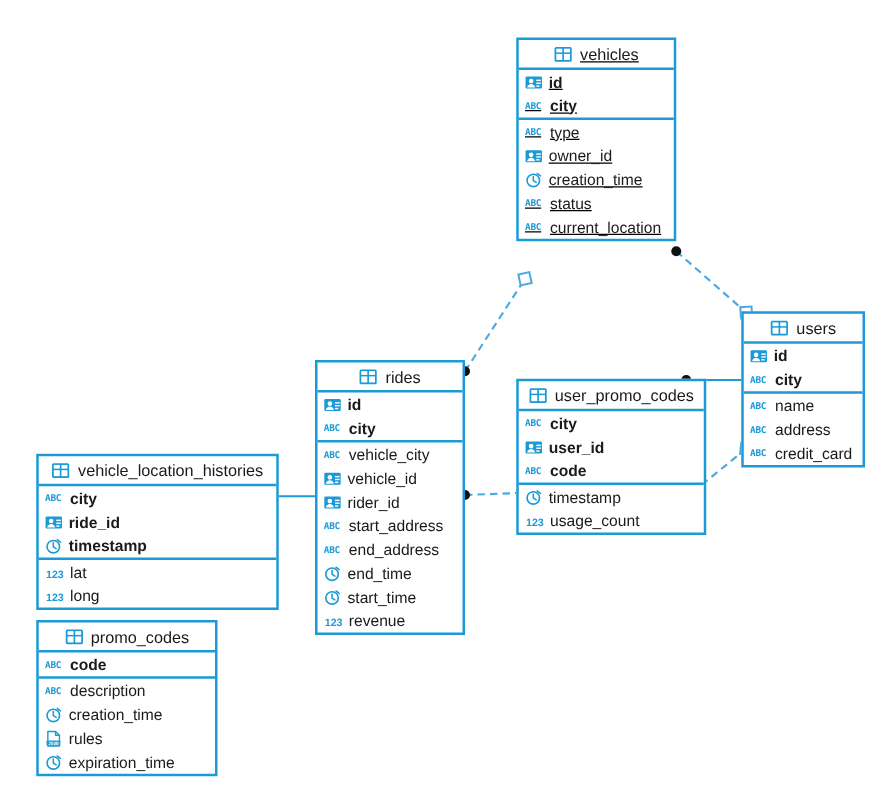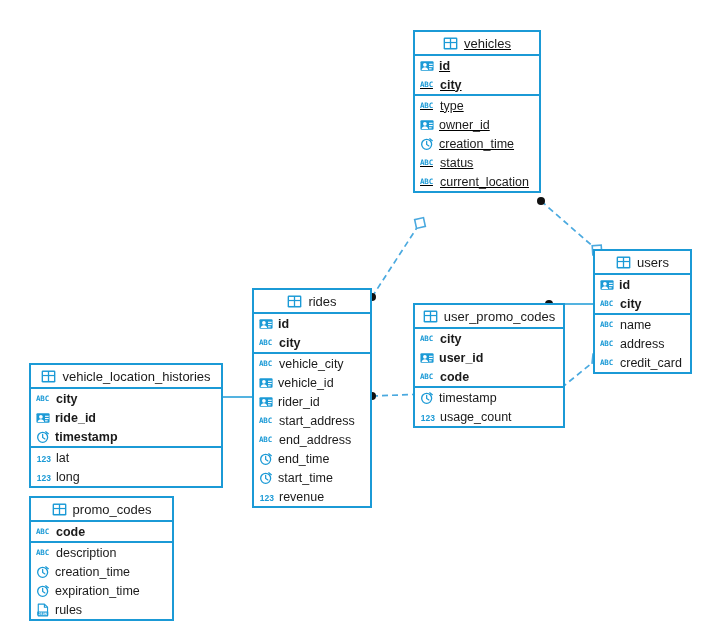--- a/index.html
+++ b/index.html
@@ -441,33 +441,33 @@
               <circle cx="7.6" cy="8.4" r="5.7" fill="#ffffff" stroke="#1b9ad6" stroke-width="1.5"></circle>
               <path d="M7.6 4.9v3.6l2.6 1.7" fill="none" stroke="#1b9ad6" stroke-width="1.4" stroke-linecap="round"></path>
               <path d="M11.2 2.0l2.9 2.2" fill="none" stroke="#1b9ad6" stroke-width="1.4" stroke-linecap="round"></path>
             </svg>
           </span>
           <span class="col-name">creation_time</span>
         </div>
         <div class="col-row">
           <span class="ico">
             <svg viewBox="0 0 16 16">
-              <circle cx="7.6" cy="8.4" r="5.7" fill="#ffffff" stroke="#1b9ad6" stroke-width="1.5"></circle>
-              <path d="M7.6 4.9v3.6l2.6 1.7" fill="none" stroke="#1b9ad6" stroke-width="1.4" stroke-linecap="round"></path>
-              <path d="M11.2 2.0l2.9 2.2" fill="none" stroke="#1b9ad6" stroke-width="1.4" stroke-linecap="round"></path>
-            </svg>
-          </span>
-          <span class="col-name">expiration_time</span>
-        </div>
-        <div class="col-row">
-          <span class="ico">
-            <svg viewBox="0 0 16 16">
               <path d="M2.6 1.3h7.0l3.6 3.5v9.9H2.6z" fill="#ffffff" stroke="#1b9ad6" stroke-width="1.3" stroke-linejoin="round"></path>
               <path d="M9.6 1.3v3.5h3.6" fill="none" stroke="#1b9ad6" stroke-width="1.3" stroke-linejoin="round"></path>
               <rect x="1.4" y="9.7" width="12.6" height="4.6" rx="0.6" fill="#1b9ad6"></rect>
               <text x="7.7" y="13.4" font-size="4.0" font-family="DejaVu Sans Mono, monospace" font-weight="bold" fill="#ffffff" text-anchor="middle">JSON</text>
             </svg>
           </span>
           <span class="col-name">rules</span>
         </div>
+        <div class="col-row">
+          <span class="ico">
+            <svg viewBox="0 0 16 16">
+              <circle cx="7.6" cy="8.4" r="5.7" fill="#ffffff" stroke="#1b9ad6" stroke-width="1.5"></circle>
+              <path d="M7.6 4.9v3.6l2.6 1.7" fill="none" stroke="#1b9ad6" stroke-width="1.4" stroke-linecap="round"></path>
+              <path d="M11.2 2.0l2.9 2.2" fill="none" stroke="#1b9ad6" stroke-width="1.4" stroke-linecap="round"></path>
+            </svg>
+          </span>
+          <span class="col-name">expiration_time</span>
+        </div>
       </div>
     </div>
   </div>
 
 </body></html>

